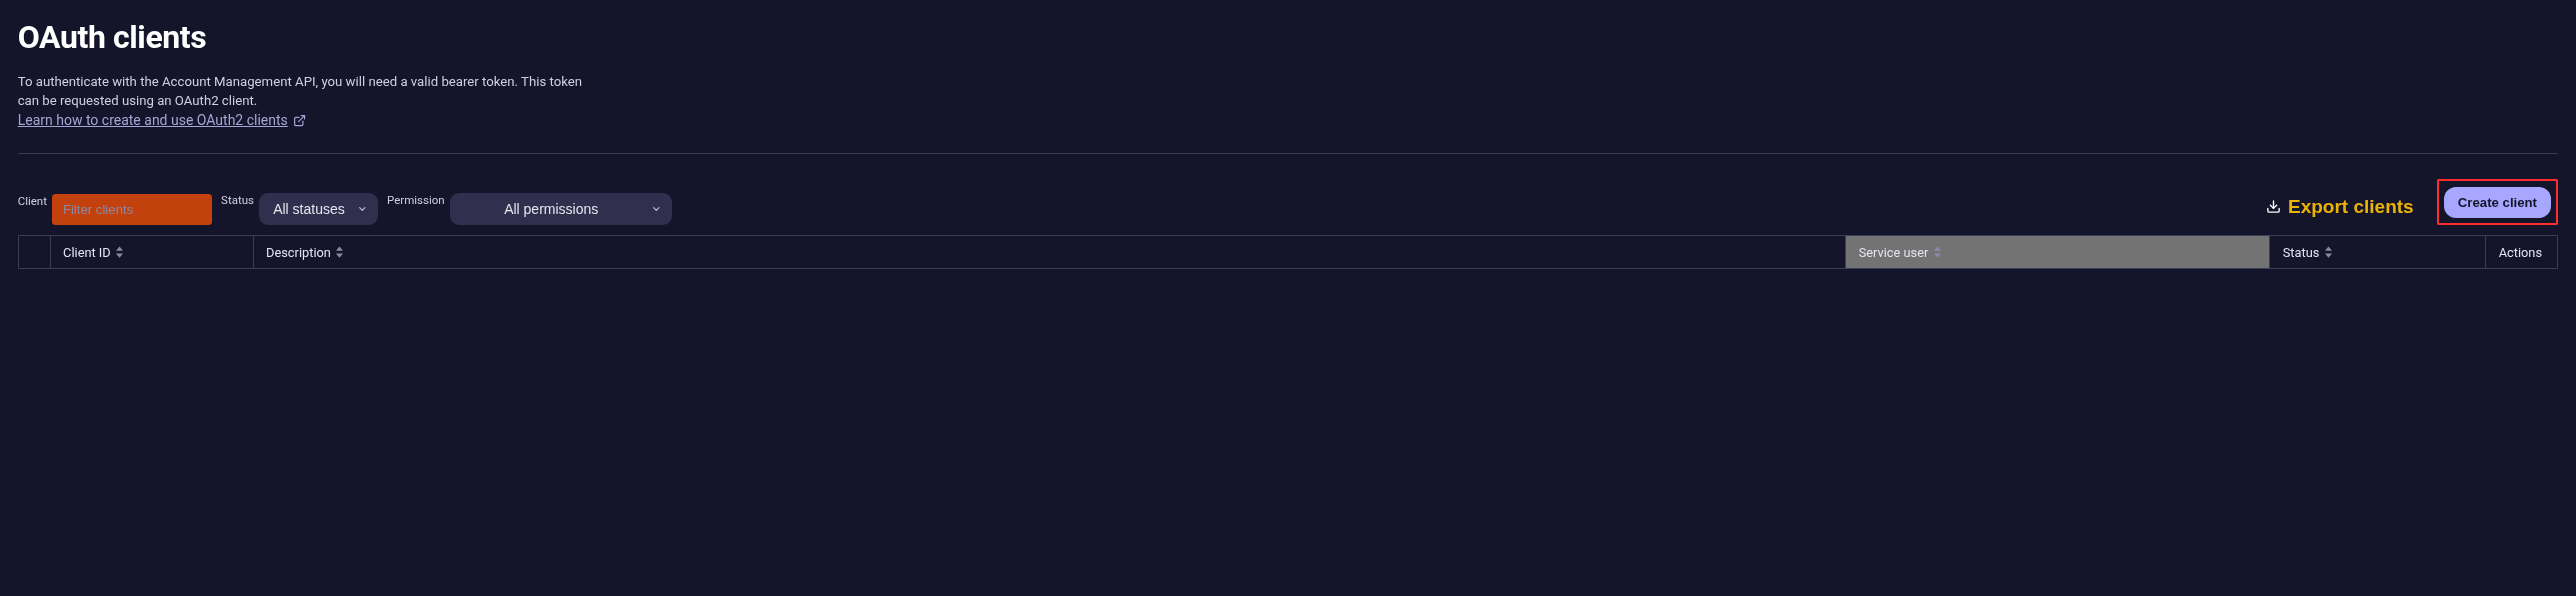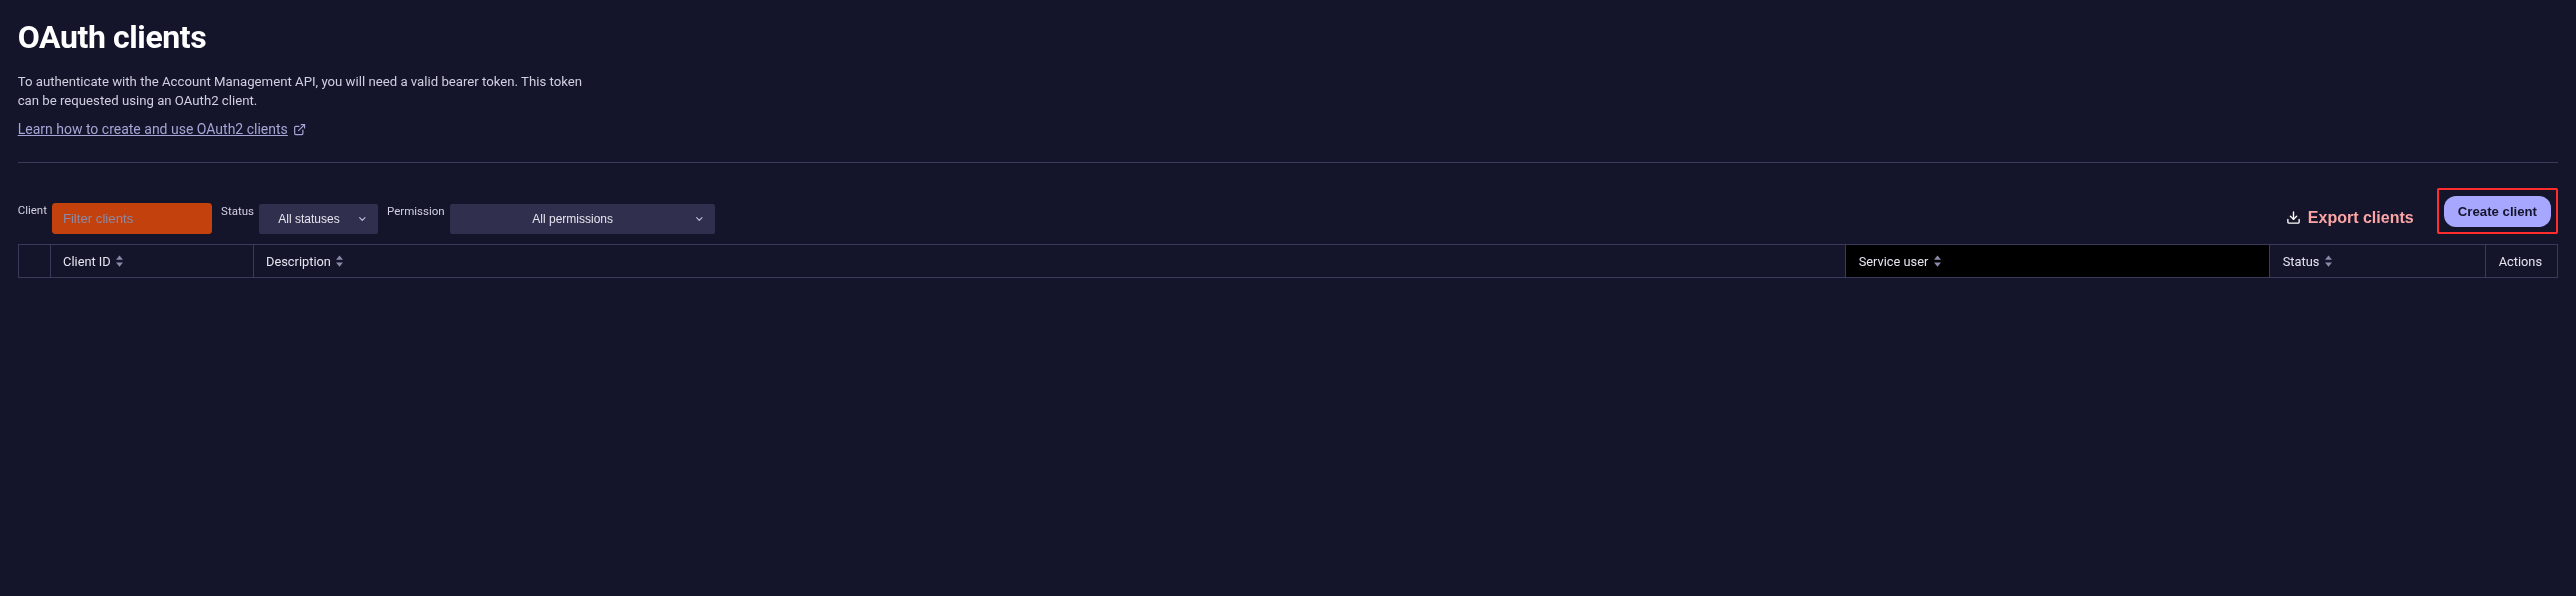--- a/index.html
+++ b/index.html
@@ -19,21 +19,21 @@
       font-weight: 700;
       color: #ffffff;
       margin-bottom: 16px;
       letter-spacing: -0.4px;
     }
     .page-description {
       font-size: 13.2px;
       color: #d0d0e0;
       line-height: 1.5;
       max-width: 565px;
-      margin-bottom: 10px;
+      margin-bottom: 1px;
     }
     .learn-link {
       display: inline-flex;
       align-items: center;
       gap: 5.3px;
       color: #a5a5d6;
       text-decoration: underline;
       font-size: 14px;
       cursor: pointer;
     }
@@ -74,49 +74,49 @@
     .text-input::placeholder {
       color: #8a8aa8;
     }
     .select-wrap {
       position: relative;
       display: inline-block;
     }
     .select-input {
       background-color: #30304e;
       border: none;
-      border-radius: 2px;
+      border-radius: 9px;
       padding: 8px 32px 8px 12.4px;
       color: #e5e5f0;
-      font-size: 12px;
+      font-size: 14px;
       outline: none;
       appearance: none;
       cursor: pointer;
     }
     .select-wrap.status .select-input { width: 119px; }
-    .select-wrap.permission .select-input { width: 265px; }
+    .select-wrap.permission .select-input { width: 222px; }
     .select-chevron {
       position: absolute;
       right: 10.6px;
       top: 50%;
       transform: translateY(-50%);
       pointer-events: none;
       width: 10.6px;
       height: 10.6px;
       stroke: #c5c5df;
     }
     .spacer { flex: 1; }
     .export-btn {
       display: inline-flex;
       align-items: center;
       gap: 7px;
       background: transparent;
       border: none;
-      color: #fca5a5;
-      font-size: 16px;
+      color: #eab308;
+      font-size: 19px;
       font-weight: 600;
       cursor: pointer;
       padding: 7px 5.3px;
     }
     .export-btn svg {
       width: 15px;
       height: 15px;
       stroke: #ffffff;
     }
     .create-btn-wrap {
@@ -148,21 +148,21 @@
       padding: 8.8px 12.4px;
       font-size: 12.8px;
       color: #e5e5f0;
       border-right: 0.9px solid #3a3a5a;
       background-color: #14142b;
     }
     .th:last-child { border-right: none; }
     .th.checkbox { width: 32px; padding: 8.8px; }
     .th.clientid { width: 203px; }
     .th.description { flex: 1; }
-    .th.serviceuser { width: 424px; background-color: #000000; }
+    .th.serviceuser { width: 424px; background-color: #737373; }
     .th.status { width: 216px; }
     .th.actions { width: 71px; }
     .sort-icons {
       display: inline-flex;
       flex-direction: column;
       line-height: 0;
     }
     .sort-icons svg {
       width: 7px;
       height: 5.3px;

